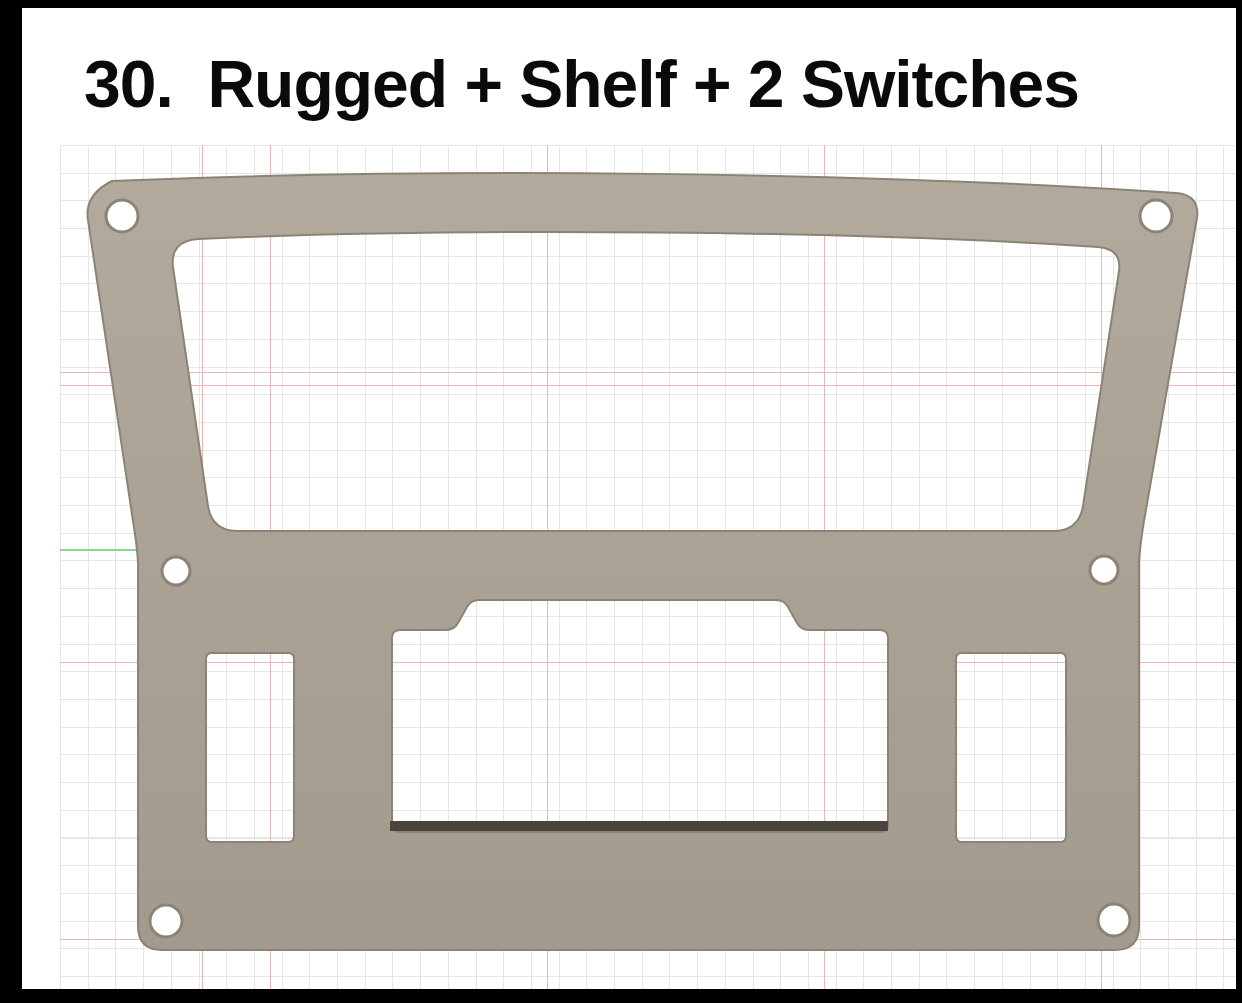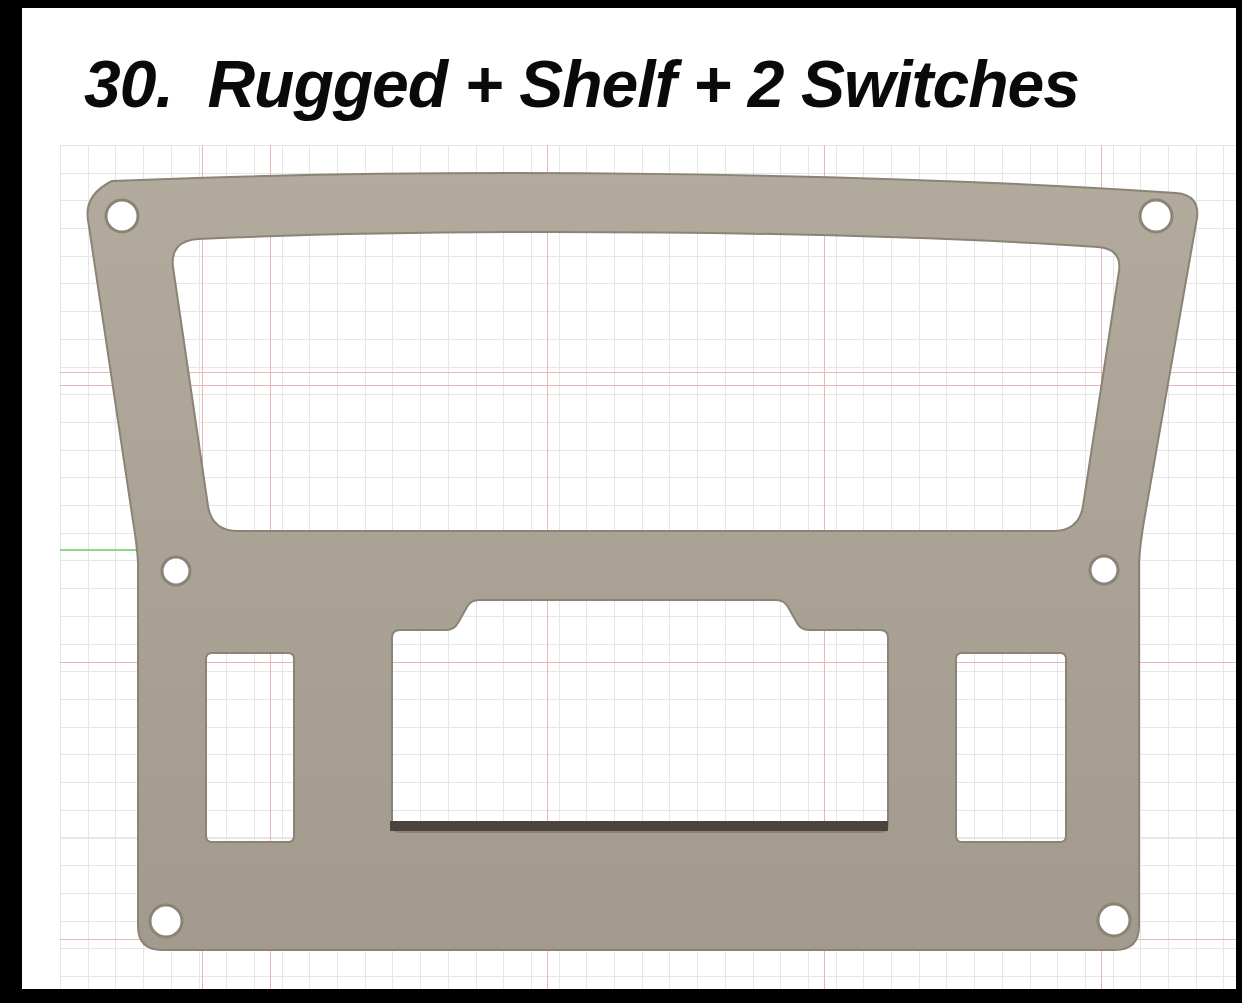--- a/index.html
+++ b/index.html
@@ -20,21 +20,20 @@
     margin:0;padding:0;
     width:1242px;height:1003px;
     overflow:hidden;
     background:var(--frame);
     font-family:"Liberation Sans", sans-serif;
   }
   .page{
     position:relative;
     width:1242px;height:1003px;
     background:var(--frame);
-    font-style:italic;
   }
   .inner{
     position:absolute;
     left:22px;top:8px;
     width:1214px;height:981px;
     background:var(--canvas-bg);
   }
   .figure-title{
     position:absolute;
     left:62px;top:38px;

